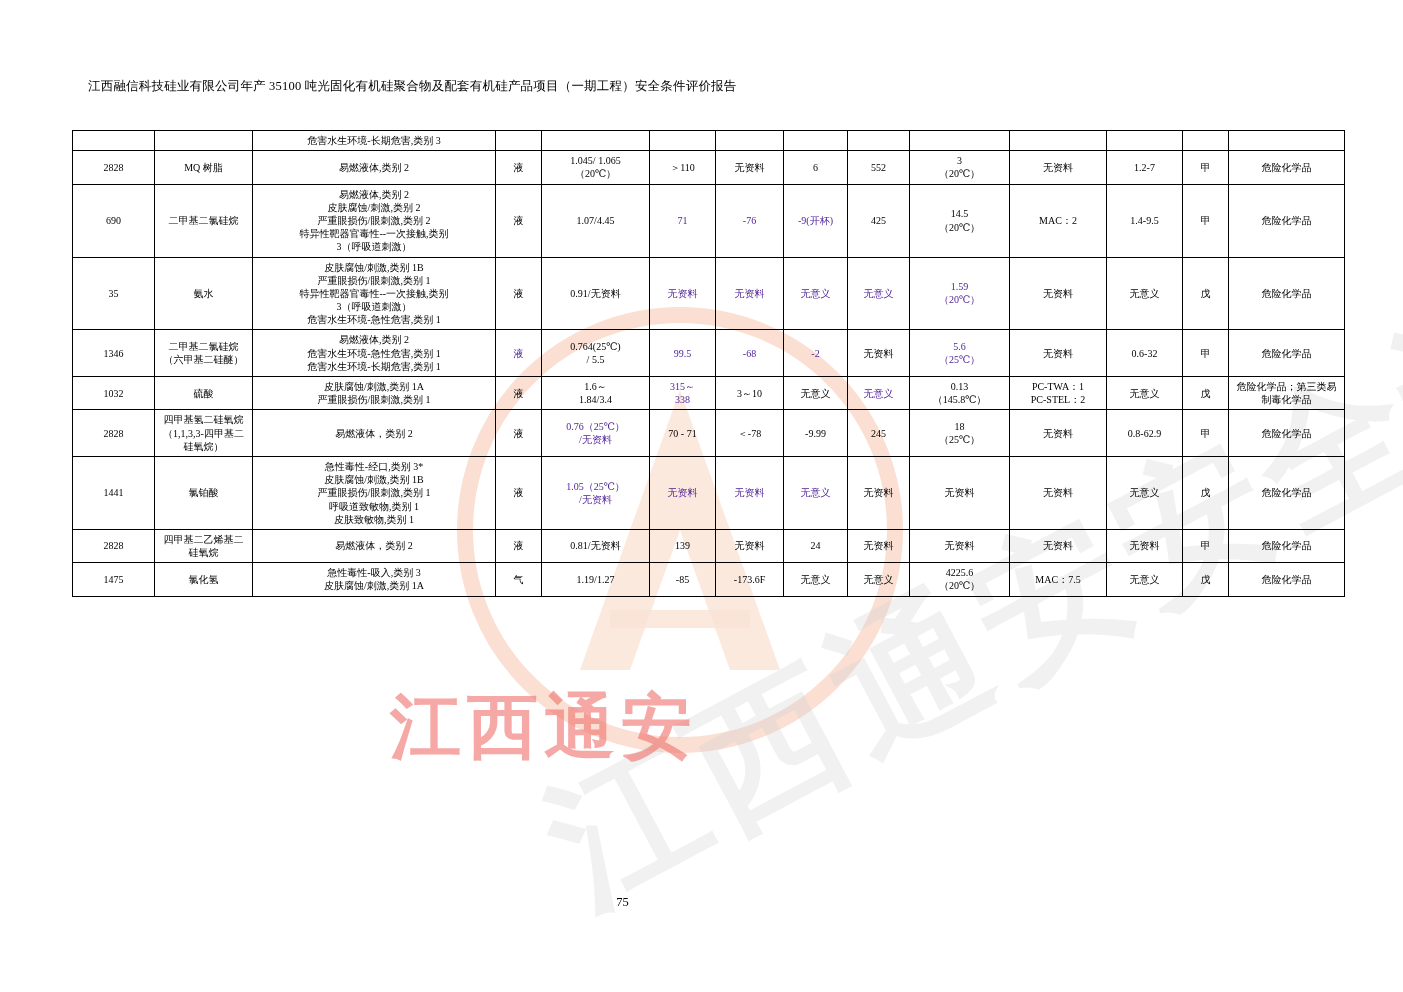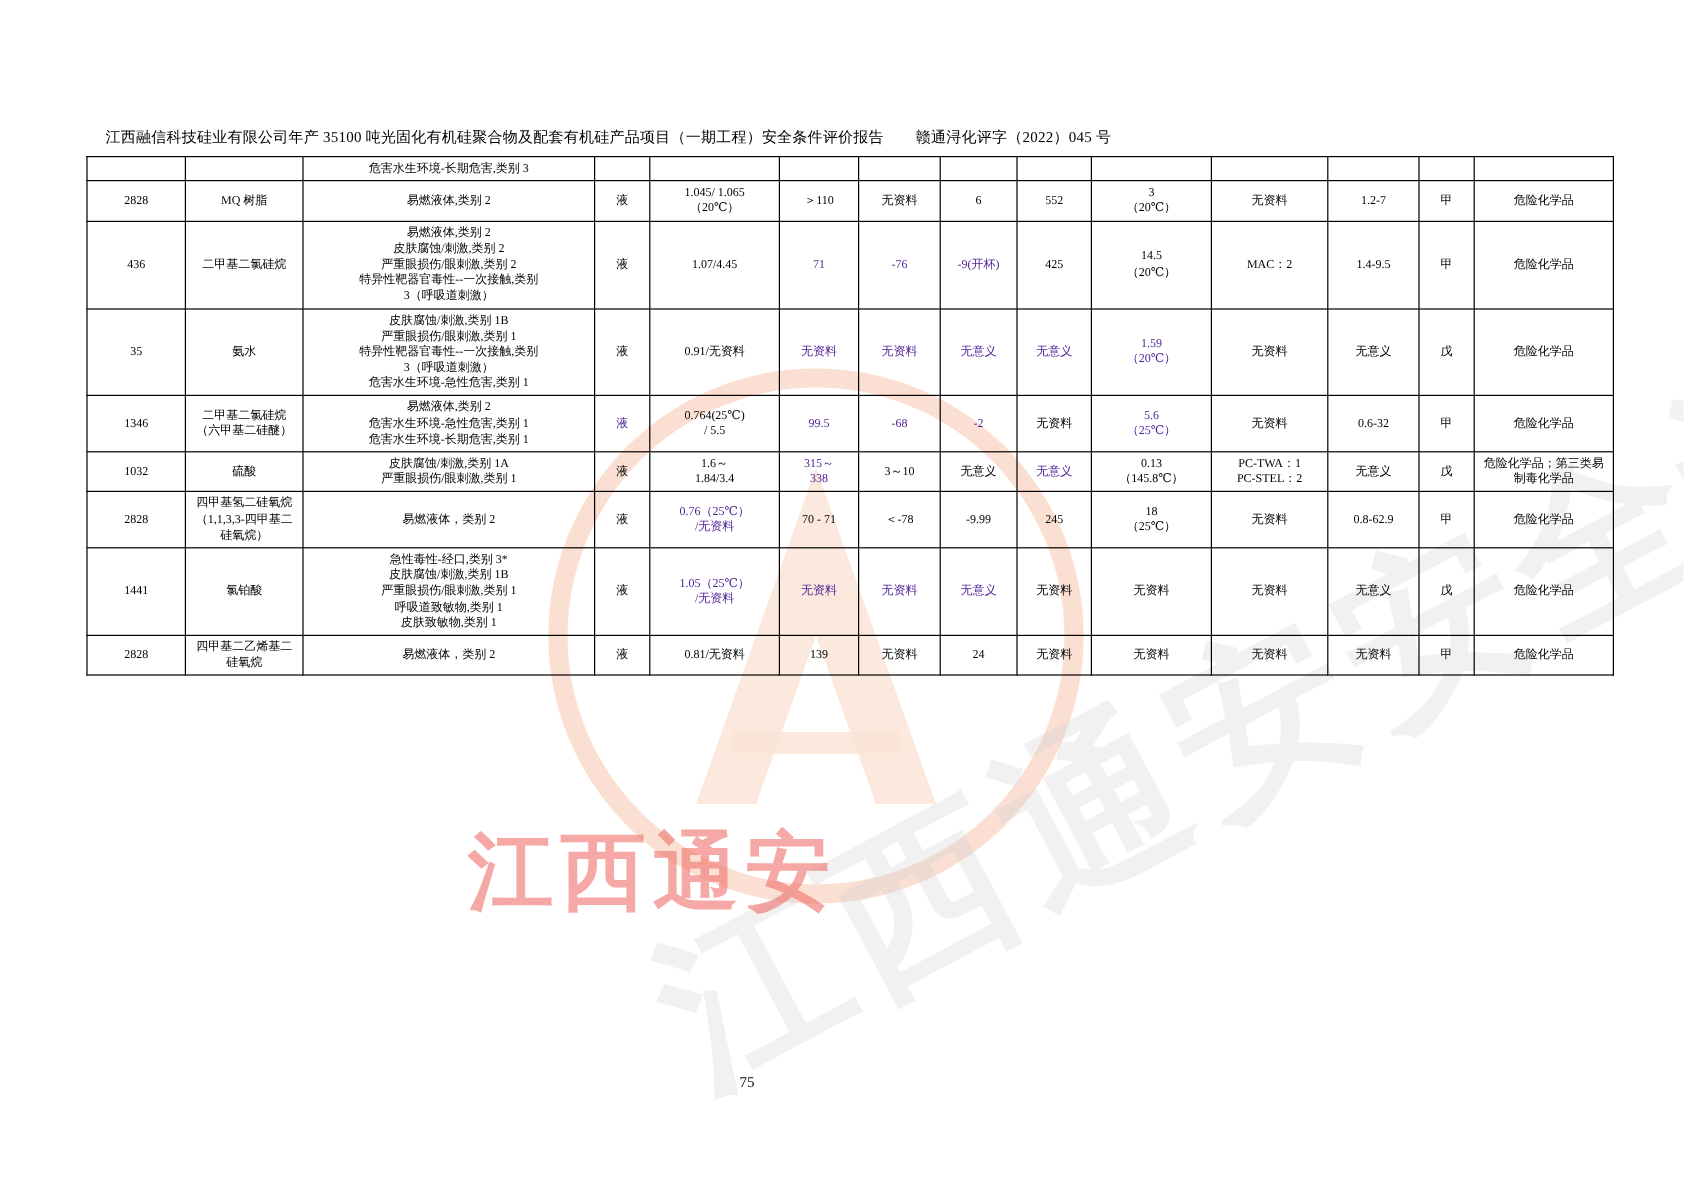--- a/index.html
+++ b/index.html
@@ -25,21 +25,20 @@
   .header {
     position: absolute;
     top: 78px;
     left: 88px;
     width: 1228px;
     display: flex;
     justify-content: space-between;
     align-items: baseline;
     font-size: 12.5px;
     letter-spacing: 0.2px;
-    margin-top: 28px;
   }
   .header .left {
     white-space: nowrap;
   }
   .header .right {
     white-space: nowrap;
     padding-right: 390px;
   }
   
   .watermark {
@@ -129,21 +128,20 @@
     font-size: 12.5px;
   }
 </style>
 </head>
 <body>
 
 <div class="page">
 
   <div class="header">
     <div class="left">江西融信科技硅业有限公司年产 35100 吨光固化有机硅聚合物及配套有机硅产品项目（一期工程）安全条件评价报告</div>
-    <div class="right">赣通浔化评字（2022）045 号</div>
   </div>
 
   <div class="watermark">
     <svg width="700" height="620" viewBox="0 0 700 620">
       <g opacity="0.45">
         <circle cx="350" cy="250" r="215" fill="none" stroke="#f0a07a" stroke-width="16"></circle>
         <path d="M350 110 L250 390 L300 390 L350 250 L400 390 L450 390 Z" fill="#f3b28c" opacity="0.85"></path>
         <rect x="280" y="330" width="140" height="18" fill="#f3b28c" opacity="0.85"></rect>
       </g>
     </svg>
@@ -195,21 +193,21 @@
           <td>无资料</td>
           <td>6</td>
           <td>552</td>
           <td>3<br>（20℃）</td>
           <td>无资料</td>
           <td>1.2-7</td>
           <td>甲</td>
           <td>危险化学品</td>
         </tr>
         <tr>
-          <td>436</td>
+          <td>690</td>
           <td>二甲基二氯硅烷</td>
           <td class="hazard">易燃液体,类别 2<br>皮肤腐蚀/刺激,类别 2<br>严重眼损伤/眼刺激,类别 2<br>特异性靶器官毒性--一次接触,类别<br>3（呼吸道刺激）</td>
           <td>液</td>
           <td>1.07/4.45</td>
           <td class="red">71</td>
           <td class="red">-76</td>
           <td class="red">-9(开杯)</td>
           <td>425</td>
           <td>14.5<br>（20℃）</td>
           <td>MAC：2</td>
@@ -306,18 +304,34 @@
           <td>139</td>
           <td>无资料</td>
           <td>24</td>
           <td>无资料</td>
           <td>无资料</td>
           <td>无资料</td>
           <td>无资料</td>
           <td>甲</td>
           <td>危险化学品</td>
         </tr>
+        <tr>
+          <td>1475</td>
+          <td>氯化氢</td>
+          <td class="hazard">急性毒性-吸入,类别 3<br>皮肤腐蚀/刺激,类别 1A</td>
+          <td>气</td>
+          <td>1.19/1.27</td>
+          <td>-85</td>
+          <td>-173.6F</td>
+          <td>无意义</td>
+          <td>无意义</td>
+          <td>4225.6<br>（20℃）</td>
+          <td>MAC：7.5</td>
+          <td>无意义</td>
+          <td>戊</td>
+          <td>危险化学品</td>
+        </tr>
       </tbody>
   </table>
 
   <div class="pagenum">75</div>
 
 </div>
 
 </body></html>

